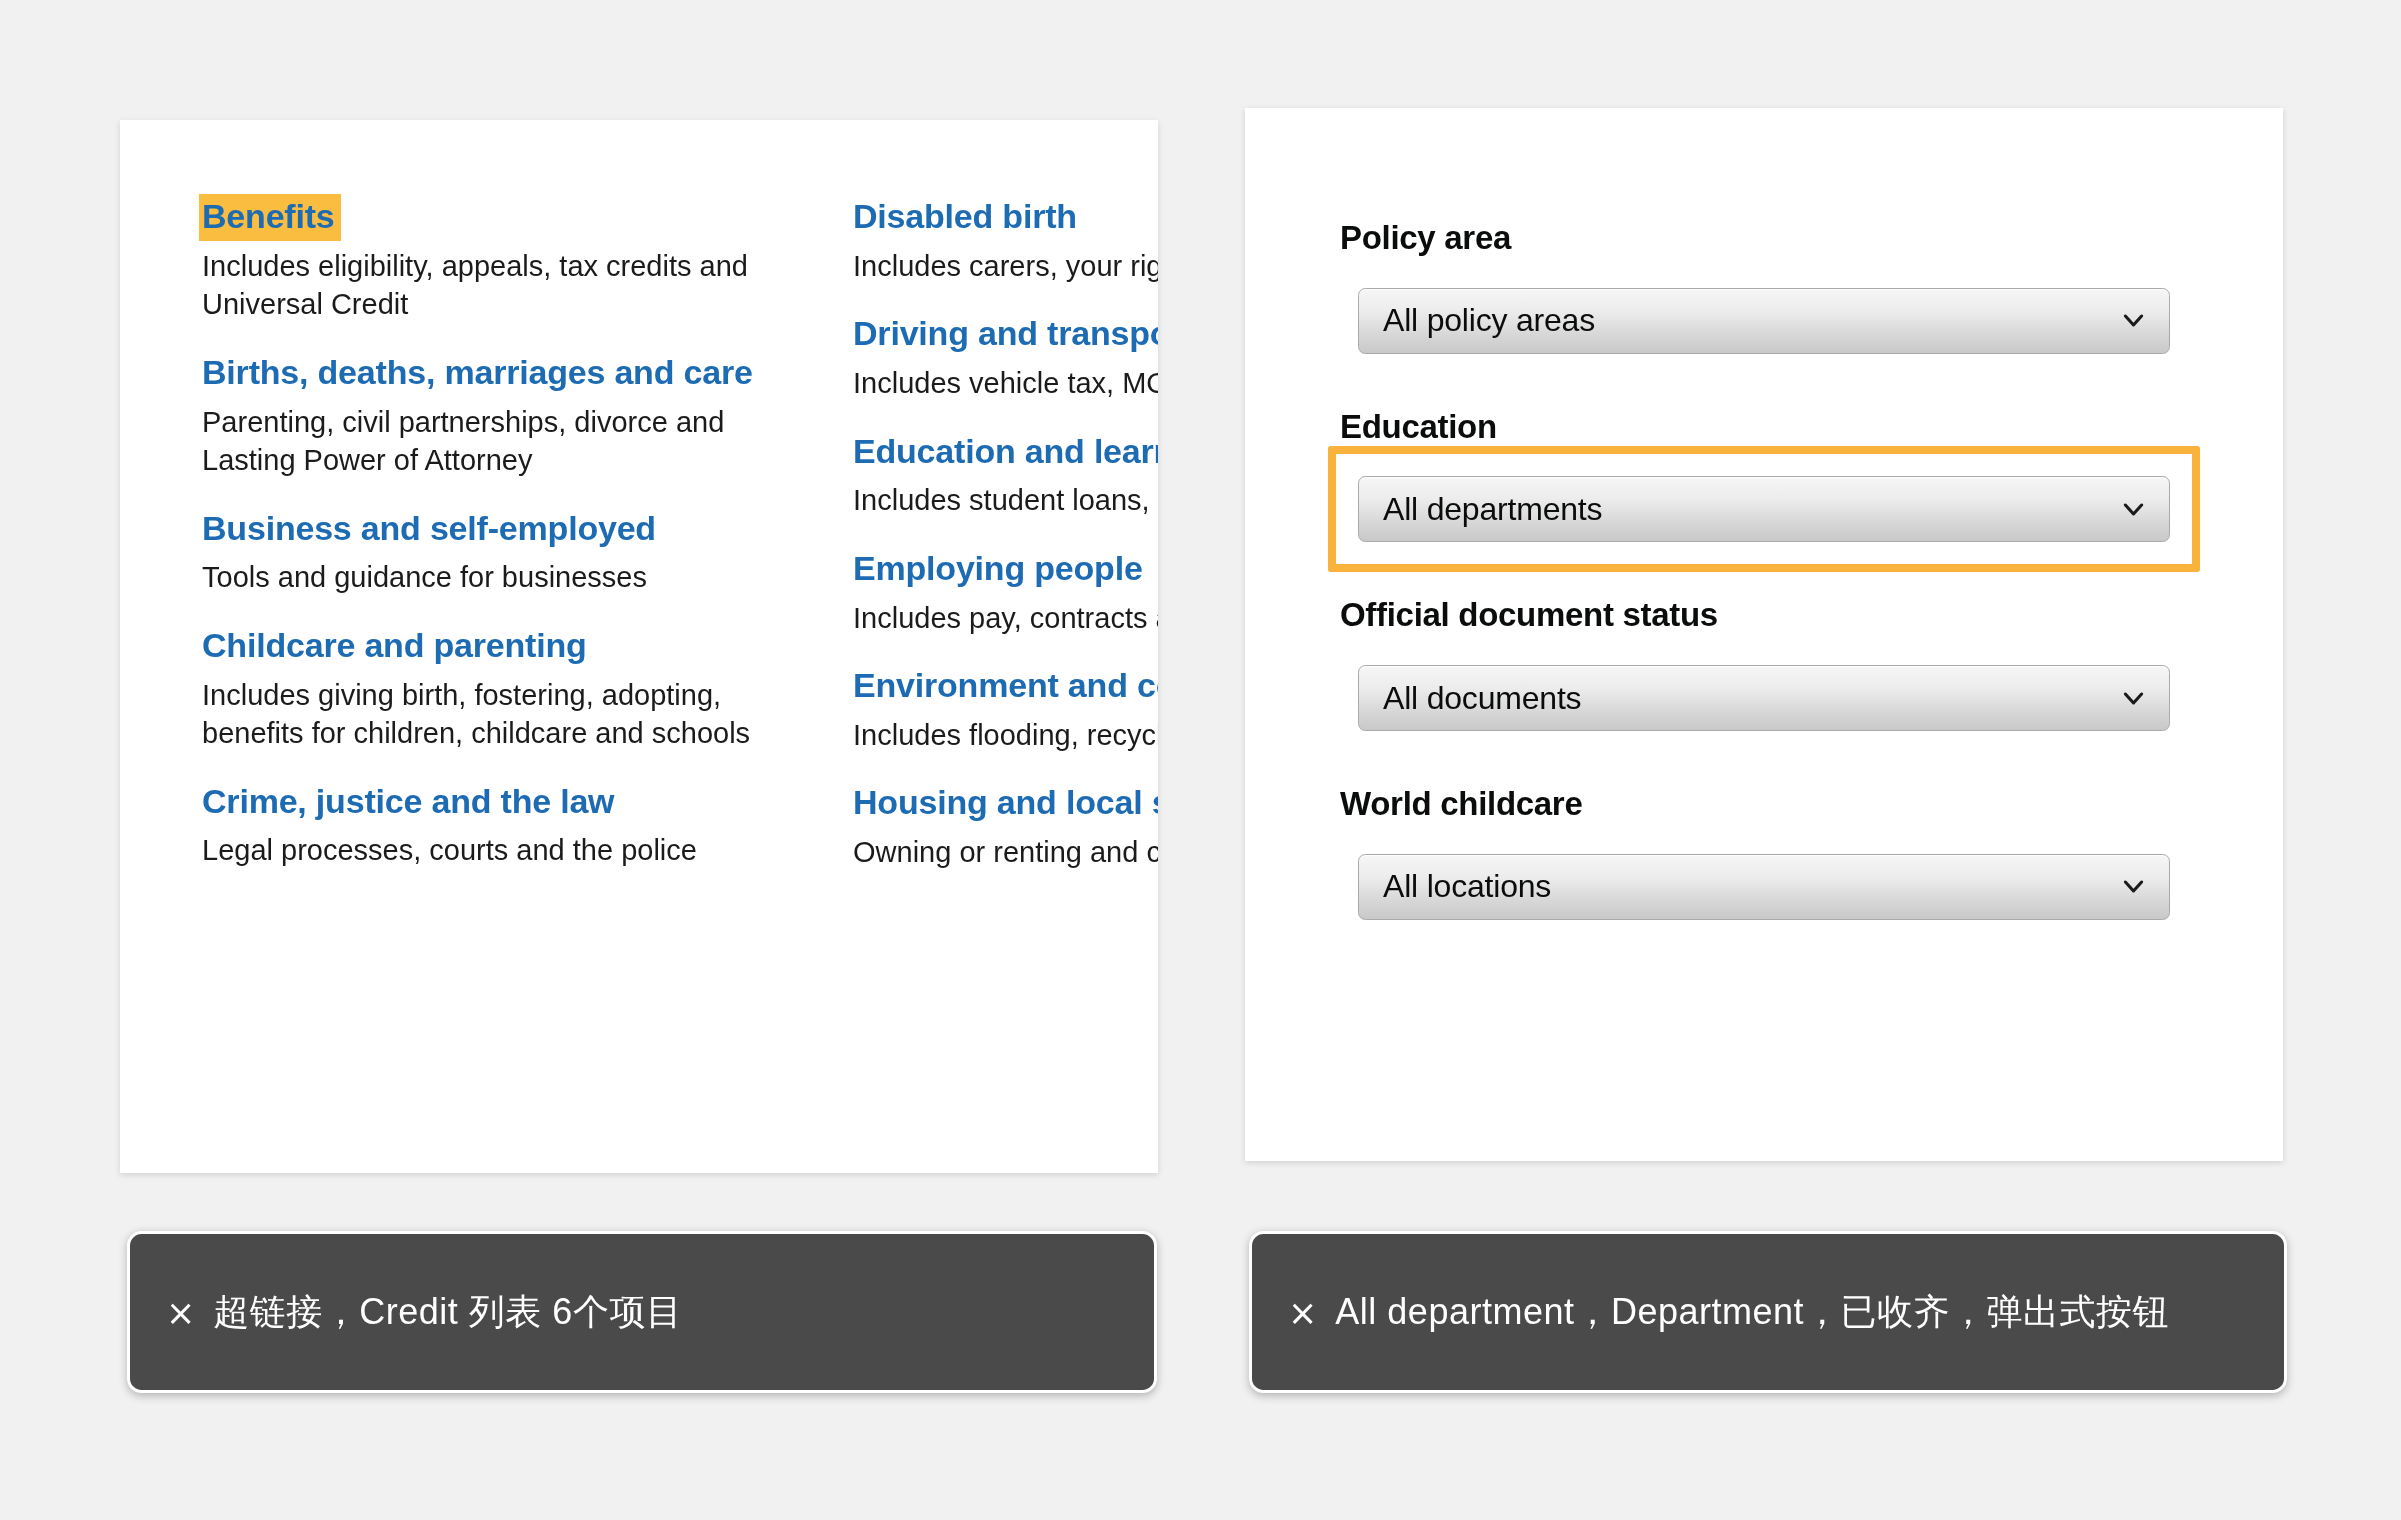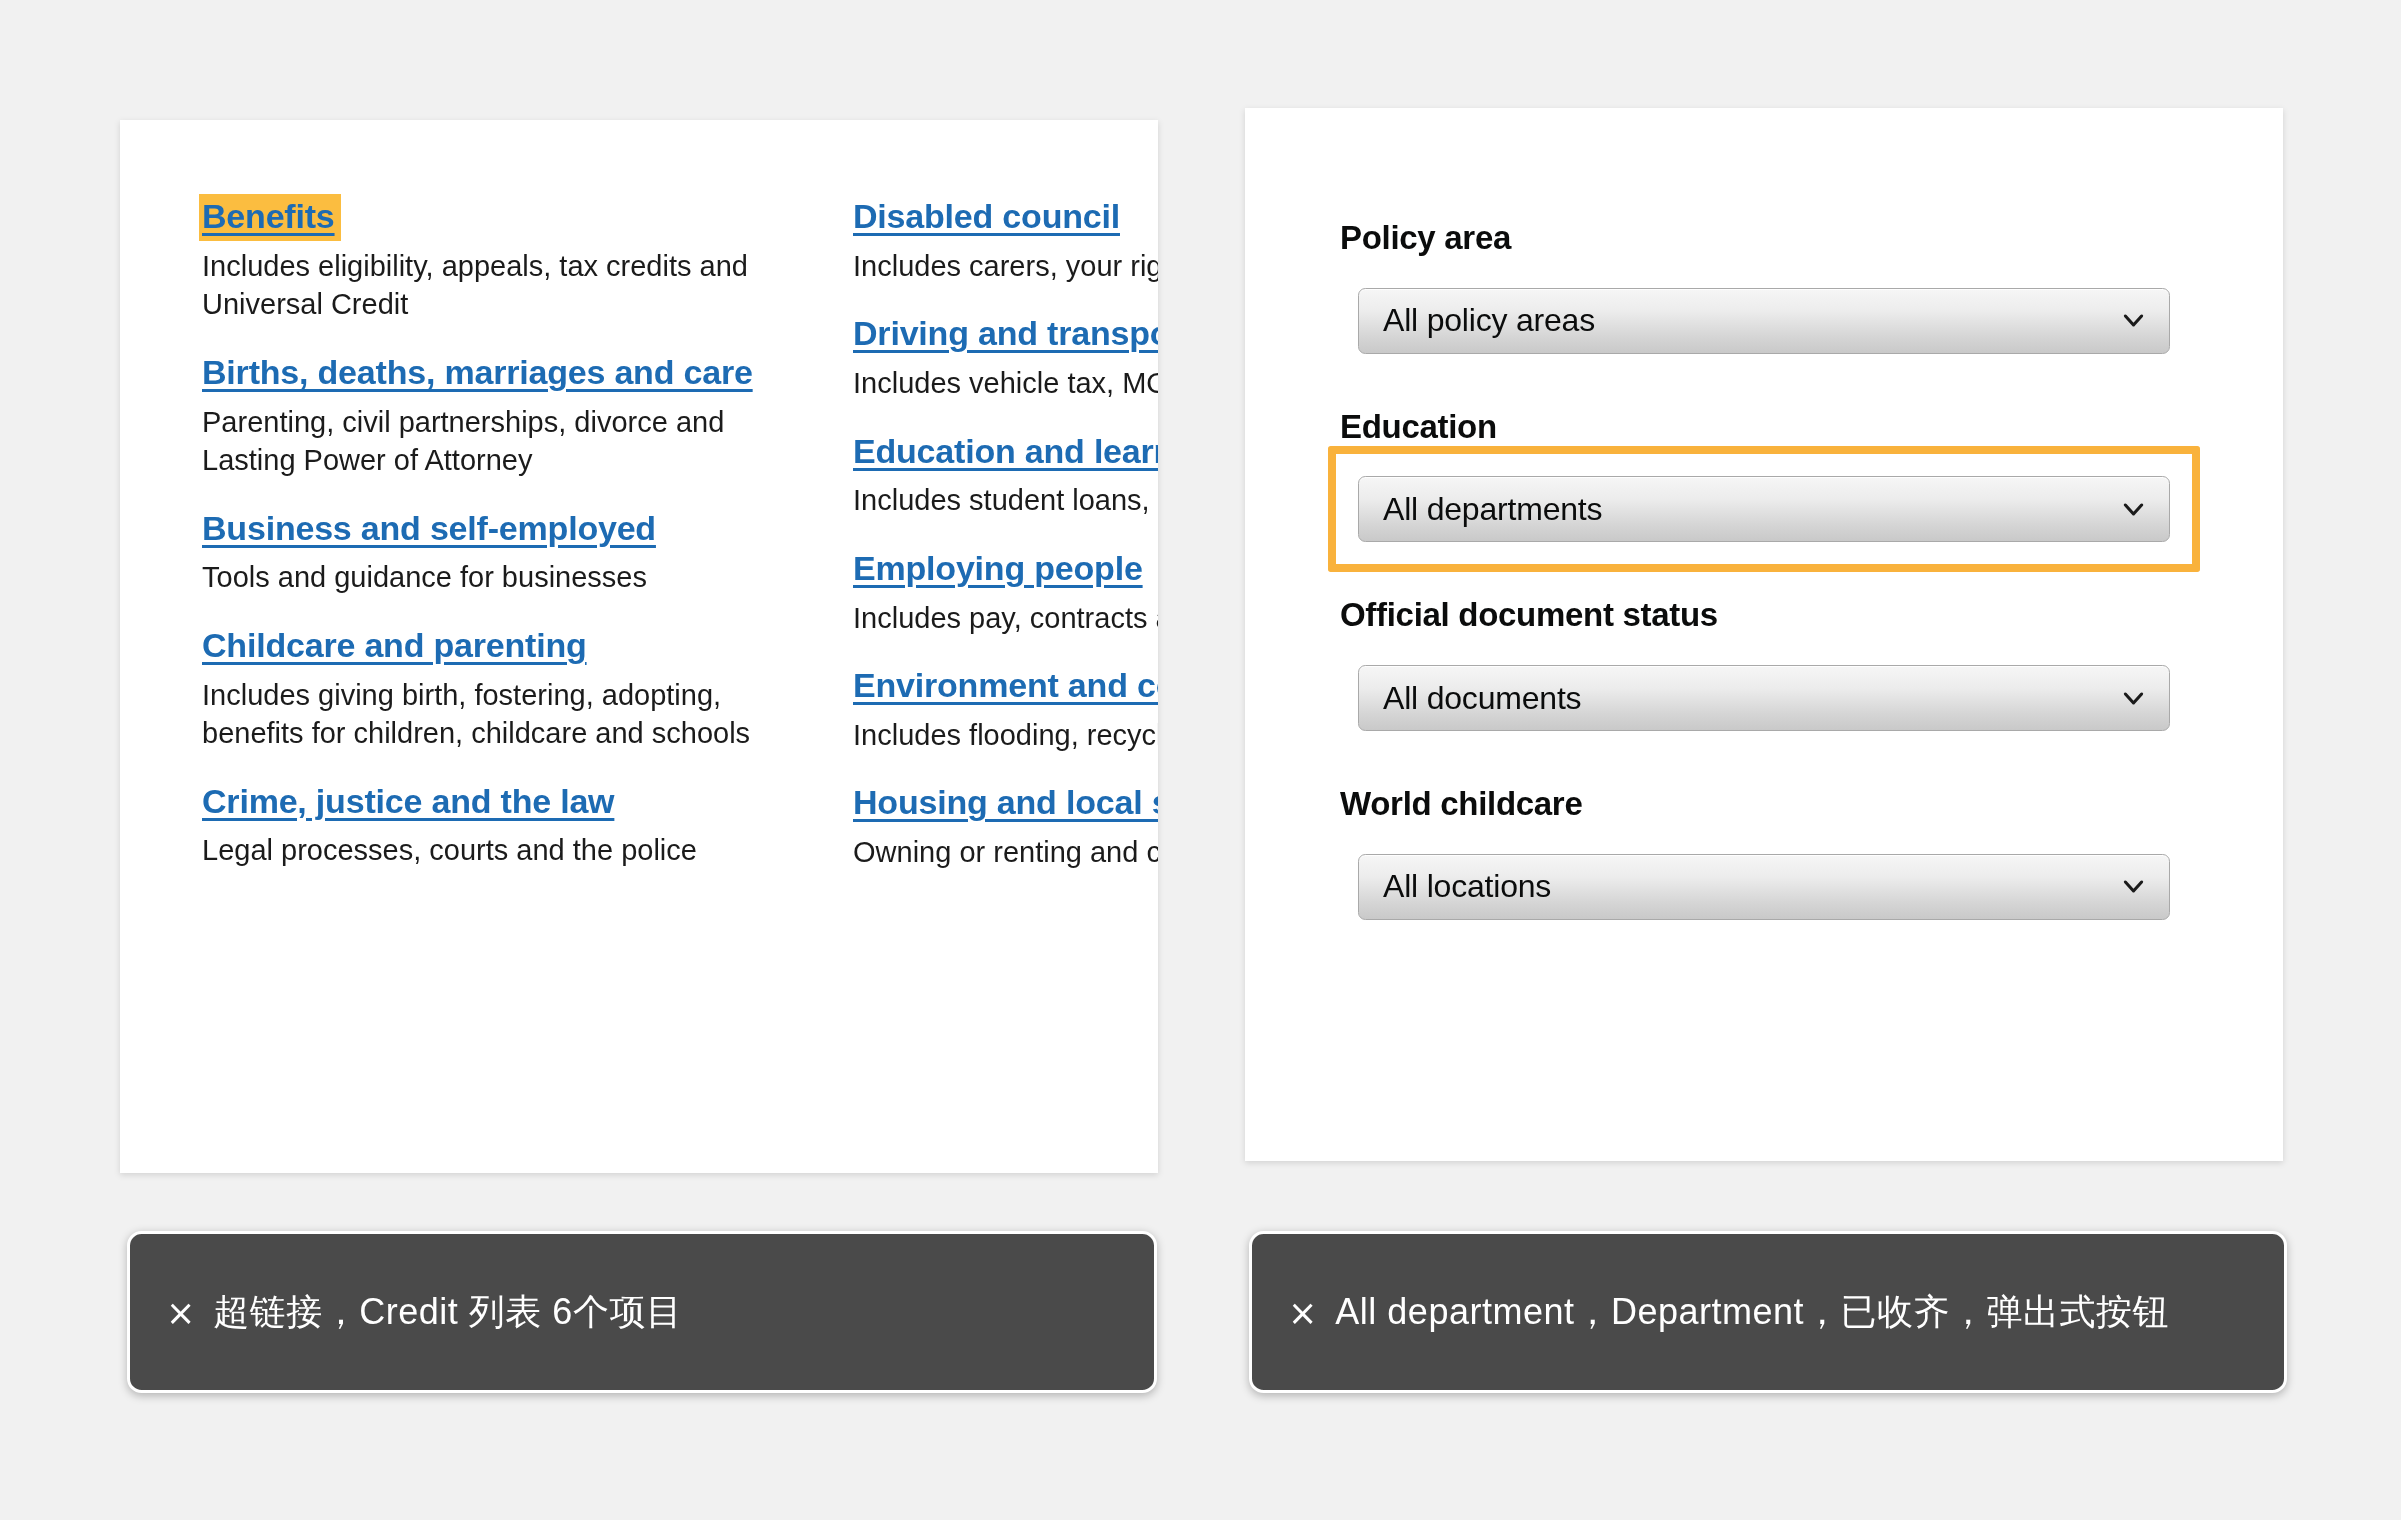--- a/index.html
+++ b/index.html
@@ -57,21 +57,20 @@
   .topic-item {
     margin-bottom: 27px;
   }
   .topic-item:last-child { margin-bottom: 0; }
 
   .topic-link {
     display: inline;
     font-size: 34px;
     font-weight: bold;
     color: #1d6bb3;
-    text-decoration: underline;
     text-underline-offset: 4.6px;
     text-decoration-thickness: 2.7px;
     line-height: 1.28;
     cursor: pointer;
     white-space: nowrap;
     letter-spacing: -0.2px;
   }
   .topic-link.highlighted {
     background: #fbbd40;
     padding: 2.7px 6.4px 6.4px 2.7px;
@@ -218,21 +217,21 @@
           <div class="topic-desc">Includes giving birth, fostering, adopting, benefits for children, childcare and schools</div>
         </div>
         <div class="topic-item">
           <a class="topic-link">Crime, justice and the law</a>
           <div class="topic-desc">Legal processes, courts and the police</div>
         </div>
       </div>
 
       <div class="topic-col right">
         <div class="topic-item">
-          <a class="topic-link">Disabled council</a>
+          <a class="topic-link">Disabled birth</a>
           <div class="topic-desc">Includes carers, your rights, benefits and the Equality Act</div>
         </div>
         <div class="topic-item">
           <a class="topic-link">Driving and transport</a>
           <div class="topic-desc">Includes vehicle tax, MOT and driving licences</div>
         </div>
         <div class="topic-item">
           <a class="topic-link">Education and learning</a>
           <div class="topic-desc">Includes student loans, admissions and apprenticeships</div>
         </div>

